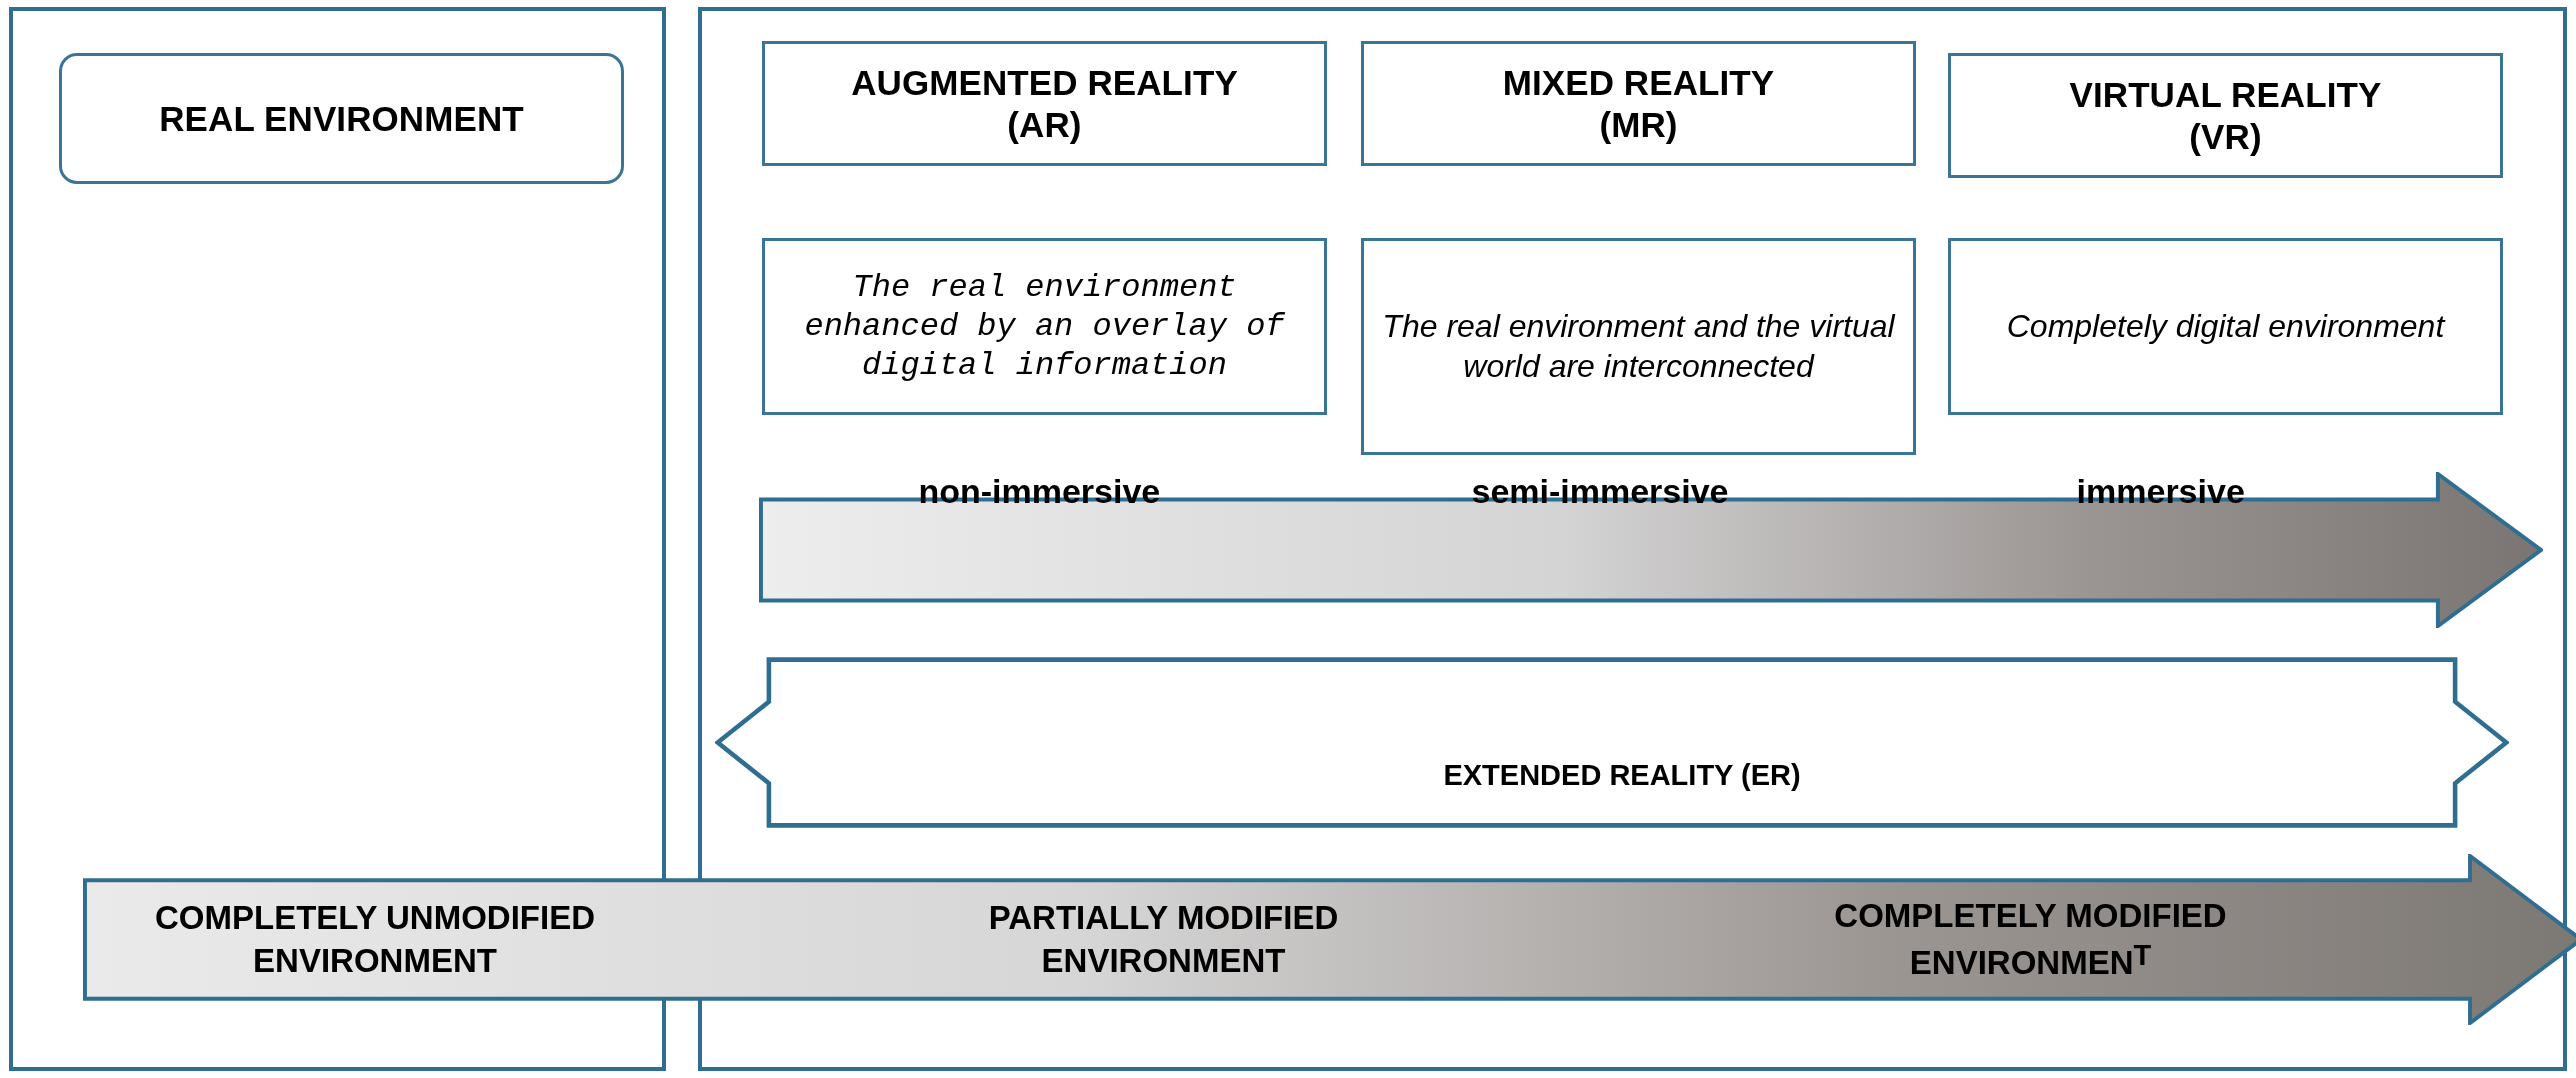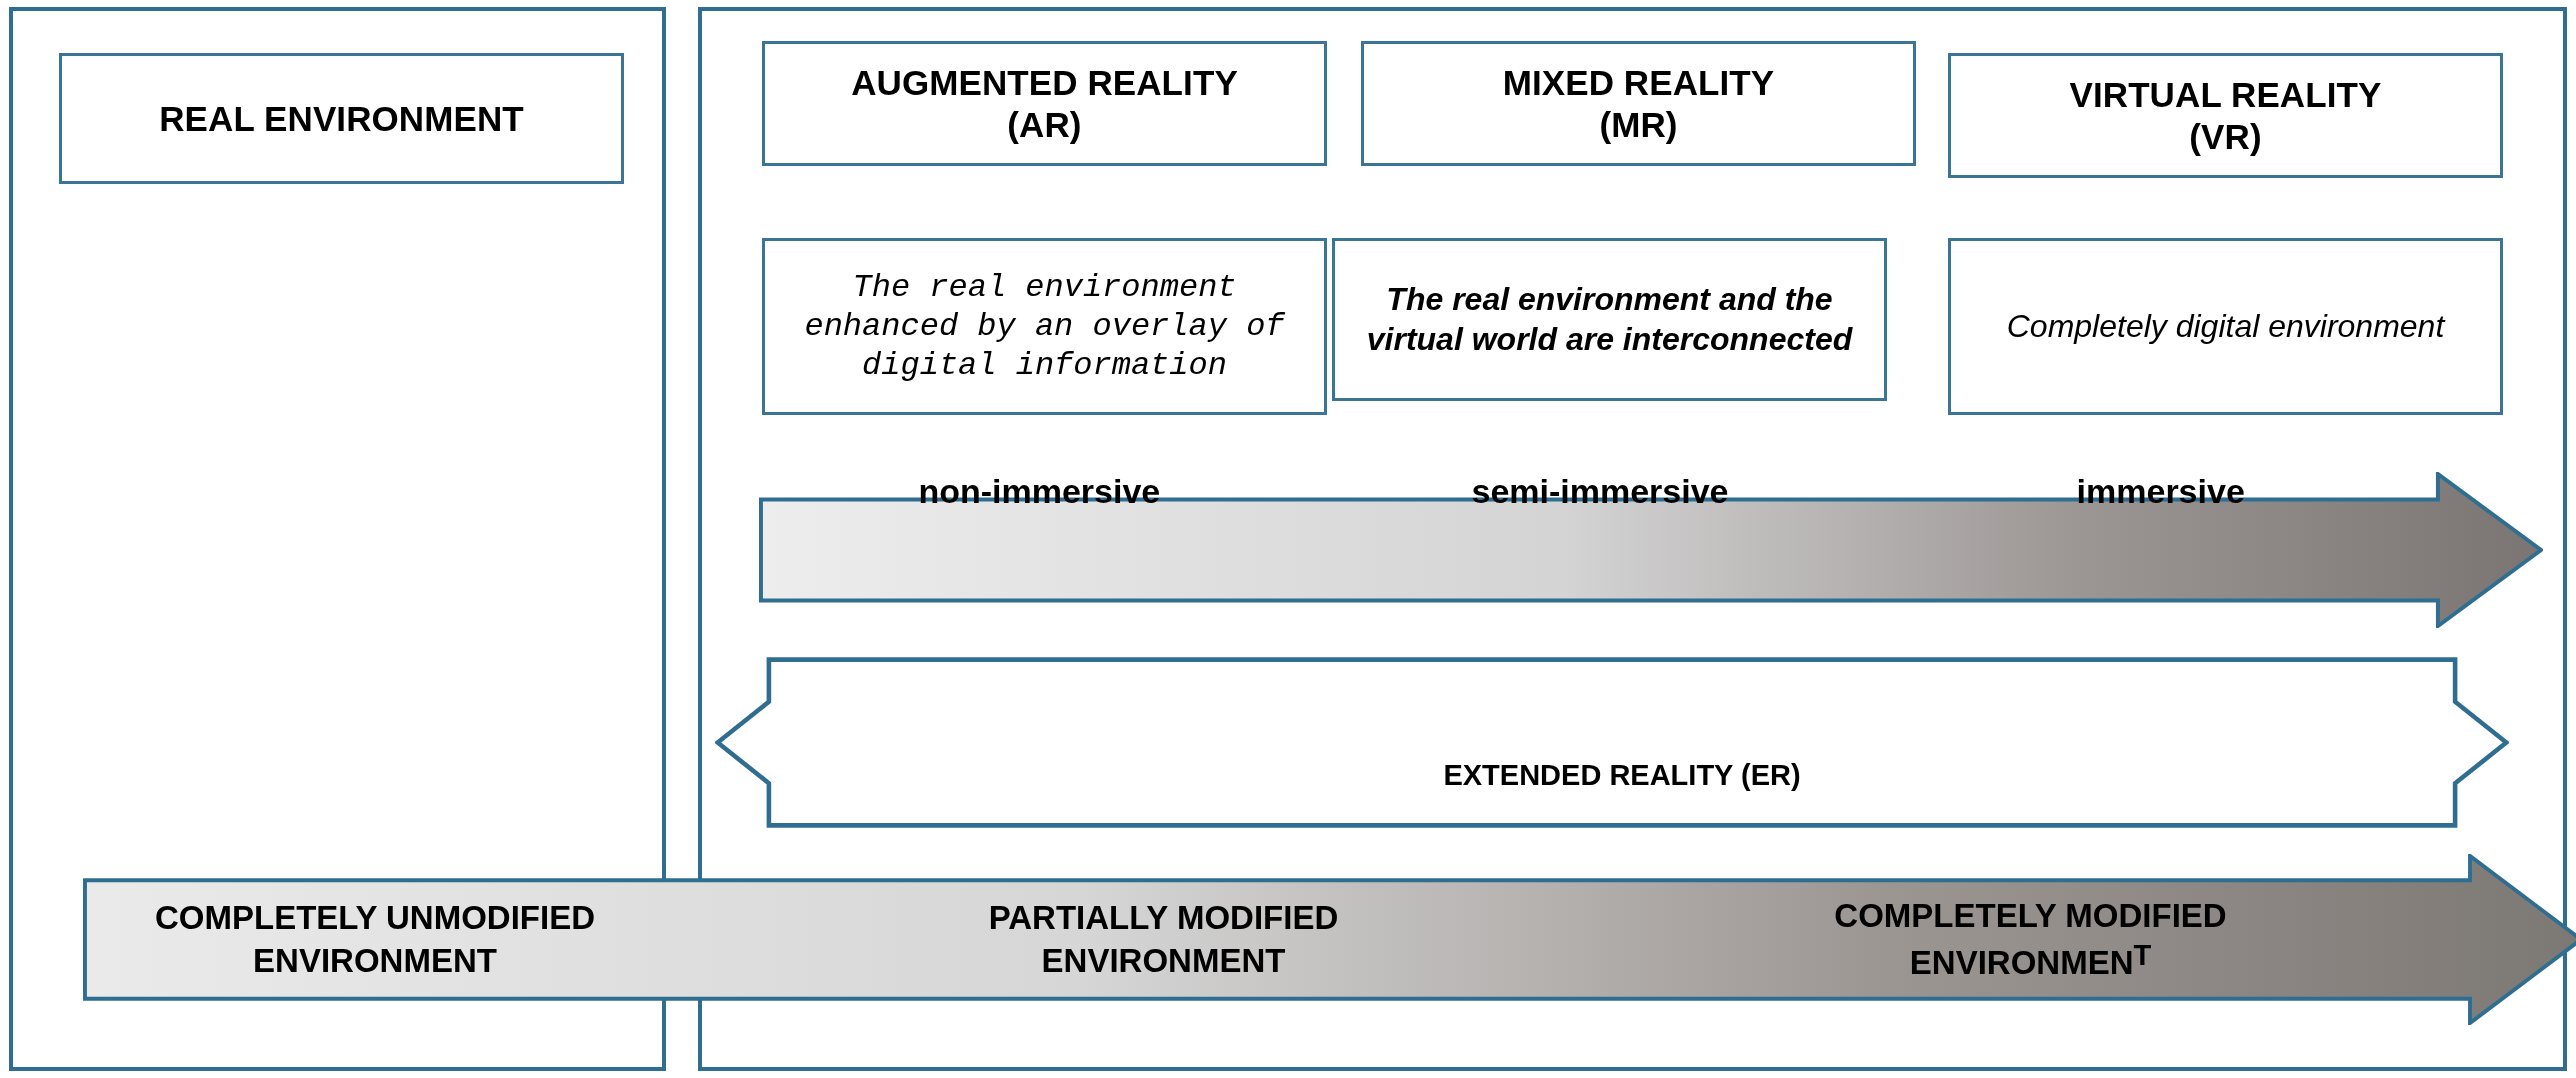--- a/index.html
+++ b/index.html
@@ -45,30 +45,30 @@
   }
   .box-desc {
     font-style: italic;
     font-size: 32px;
     line-height: 1.22;
     color: #000000;
     padding: 0 17px;
   }
 
   
-  #box-real-environment { left: 59px; top: 53px; width: 565px; height: 131px; }
+  #box-real-environment { left: 59px; top: 53px; width: 565px; height: 131px; border-radius: 18px; }
 
   
   #box-ar-title { left: 762px; top: 41px;  width: 565px; height: 125px; }
   #box-mr-title { left: 1361px; top: 41px;  width: 555px; height: 125px; }
   #box-vr-title { left: 1948px; top: 53px;  width: 555px; height: 125px; }
 
   
   #box-ar-desc { left: 762px; top: 238px; width: 565px; height: 177px; font-family: Liberation Mono, monospace; }
-  #box-mr-desc { left: 1332px; top: 238px; width: 555px; height: 163px; font-weight: bold; }
+  #box-mr-desc { left: 1361px; top: 238px; width: 555px; height: 217px; }
   #box-vr-desc { left: 1948px; top: 238px; width: 555px; height: 177px; }
 
   
   #immersion-arrow {
     position: absolute;
     left: 759px;
     top: 472px;
     width: 1784px;
     height: 156px;
   }

